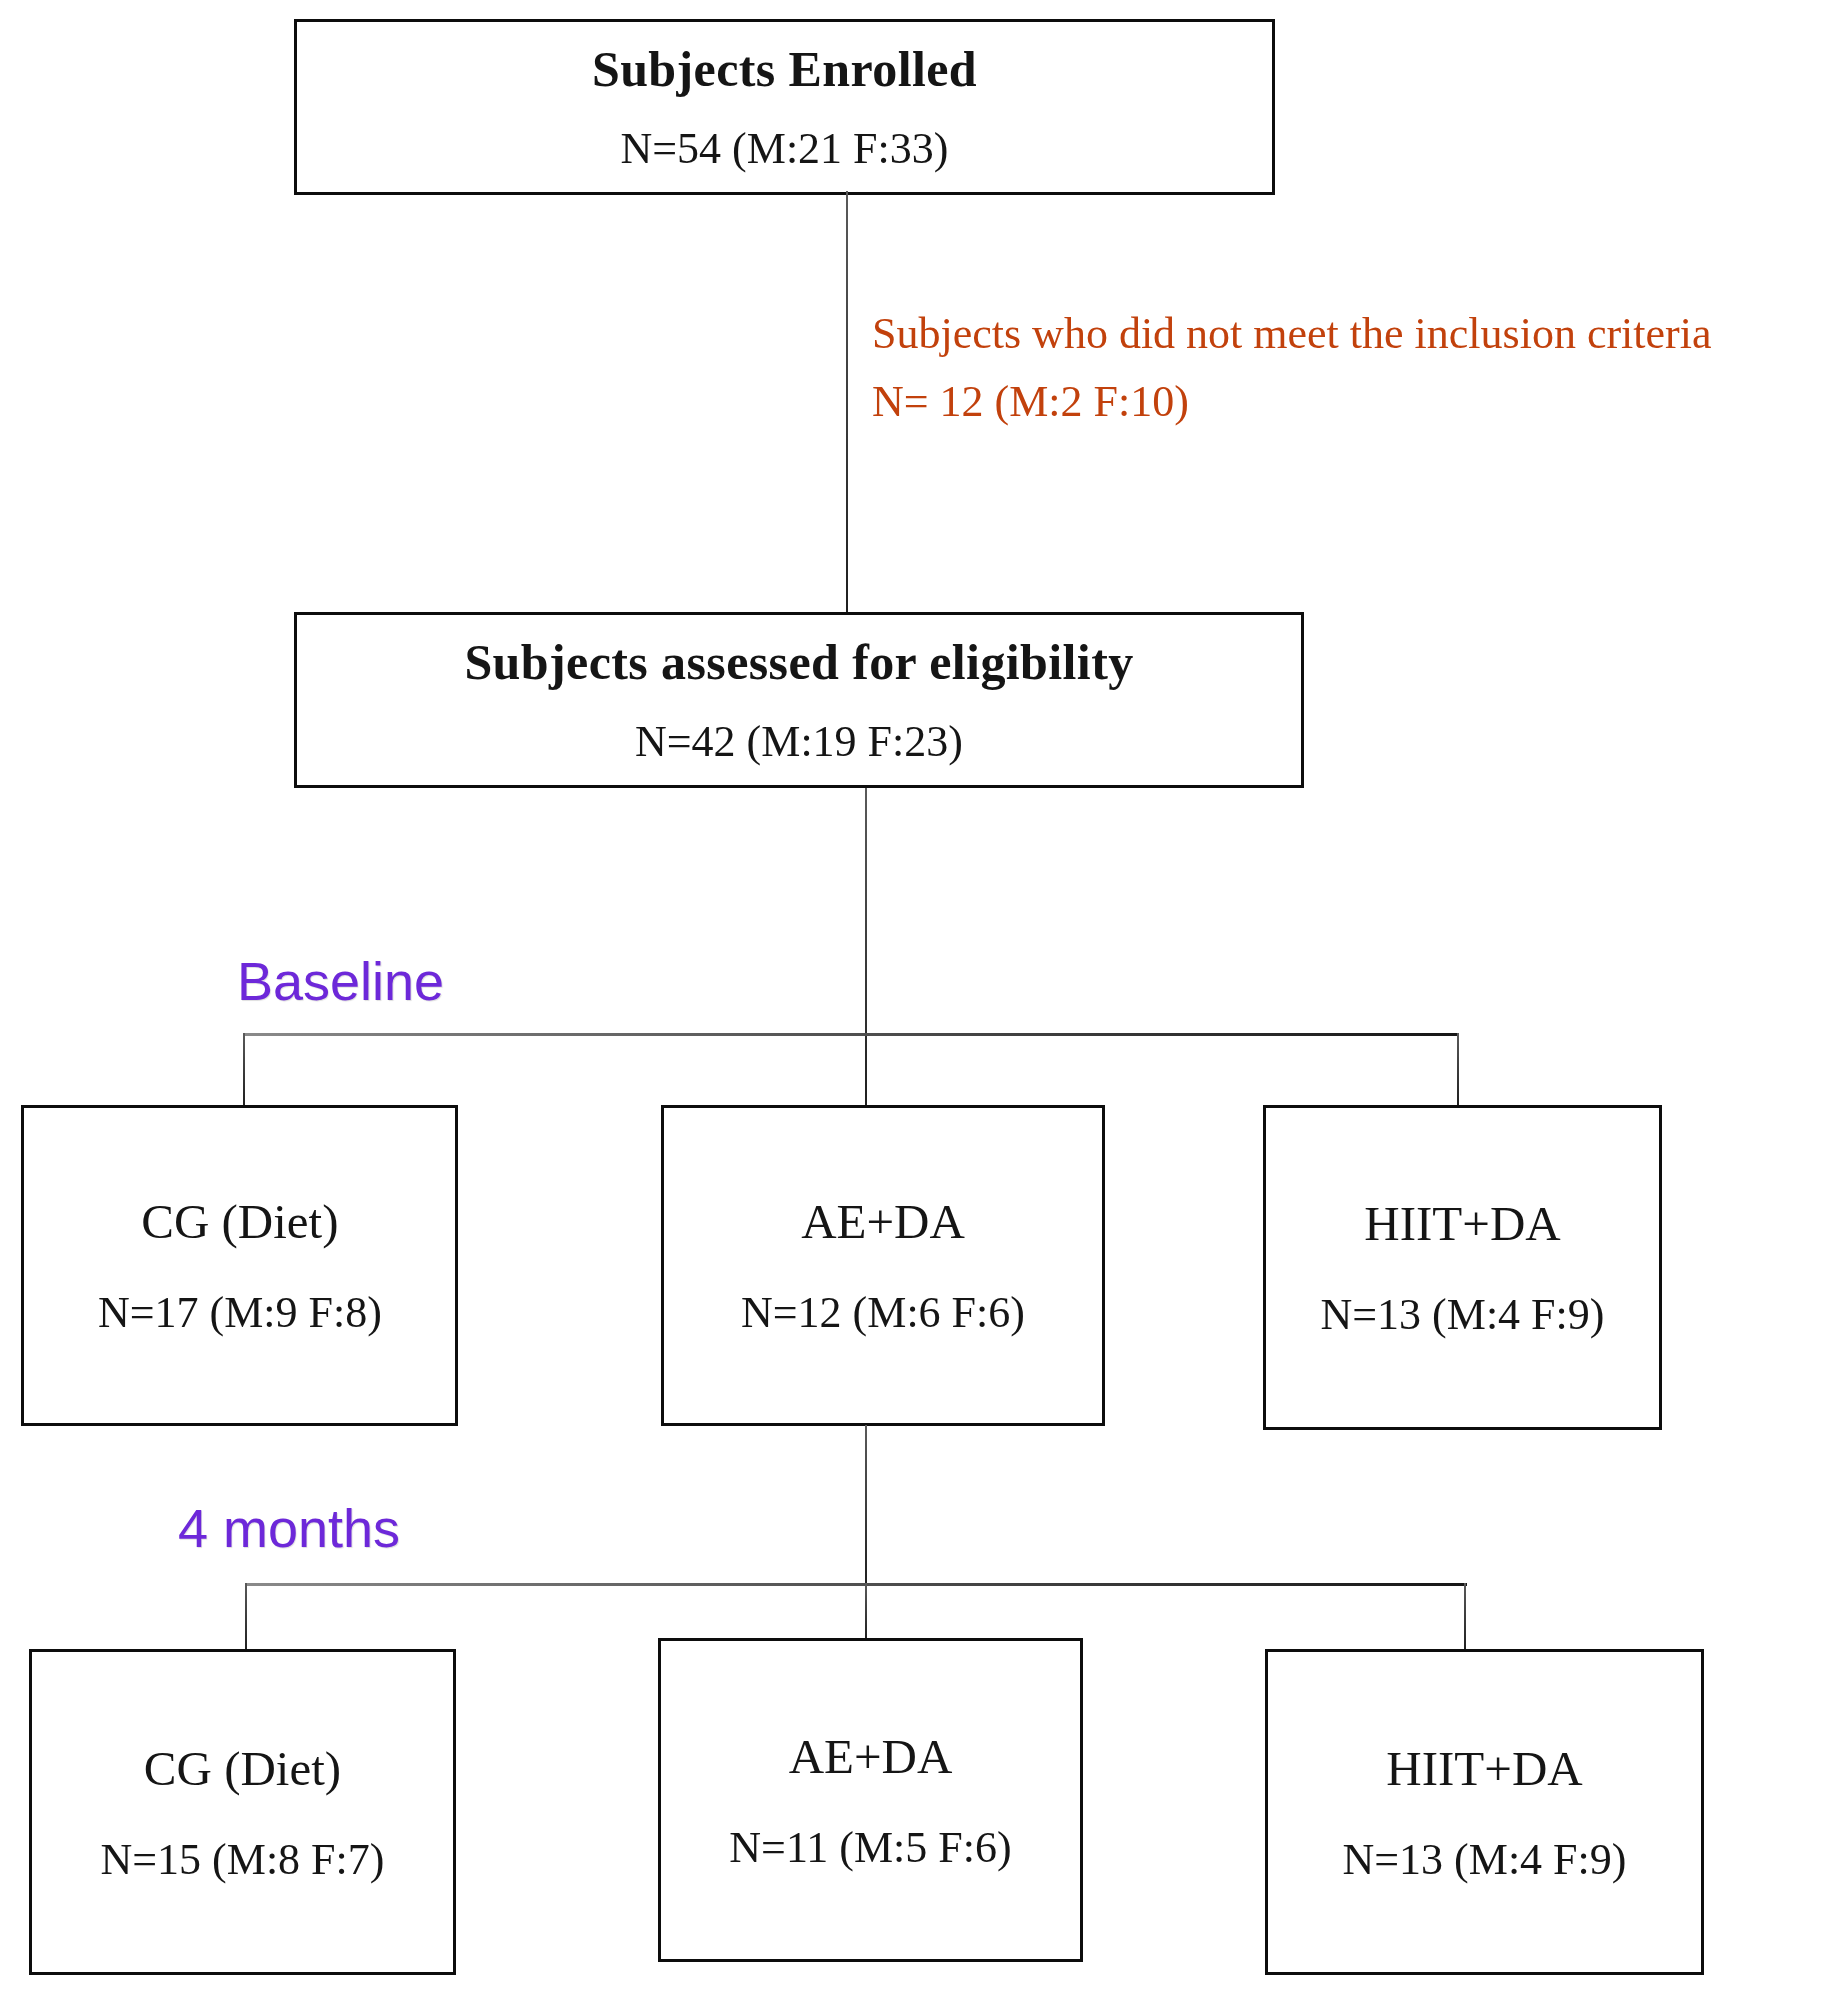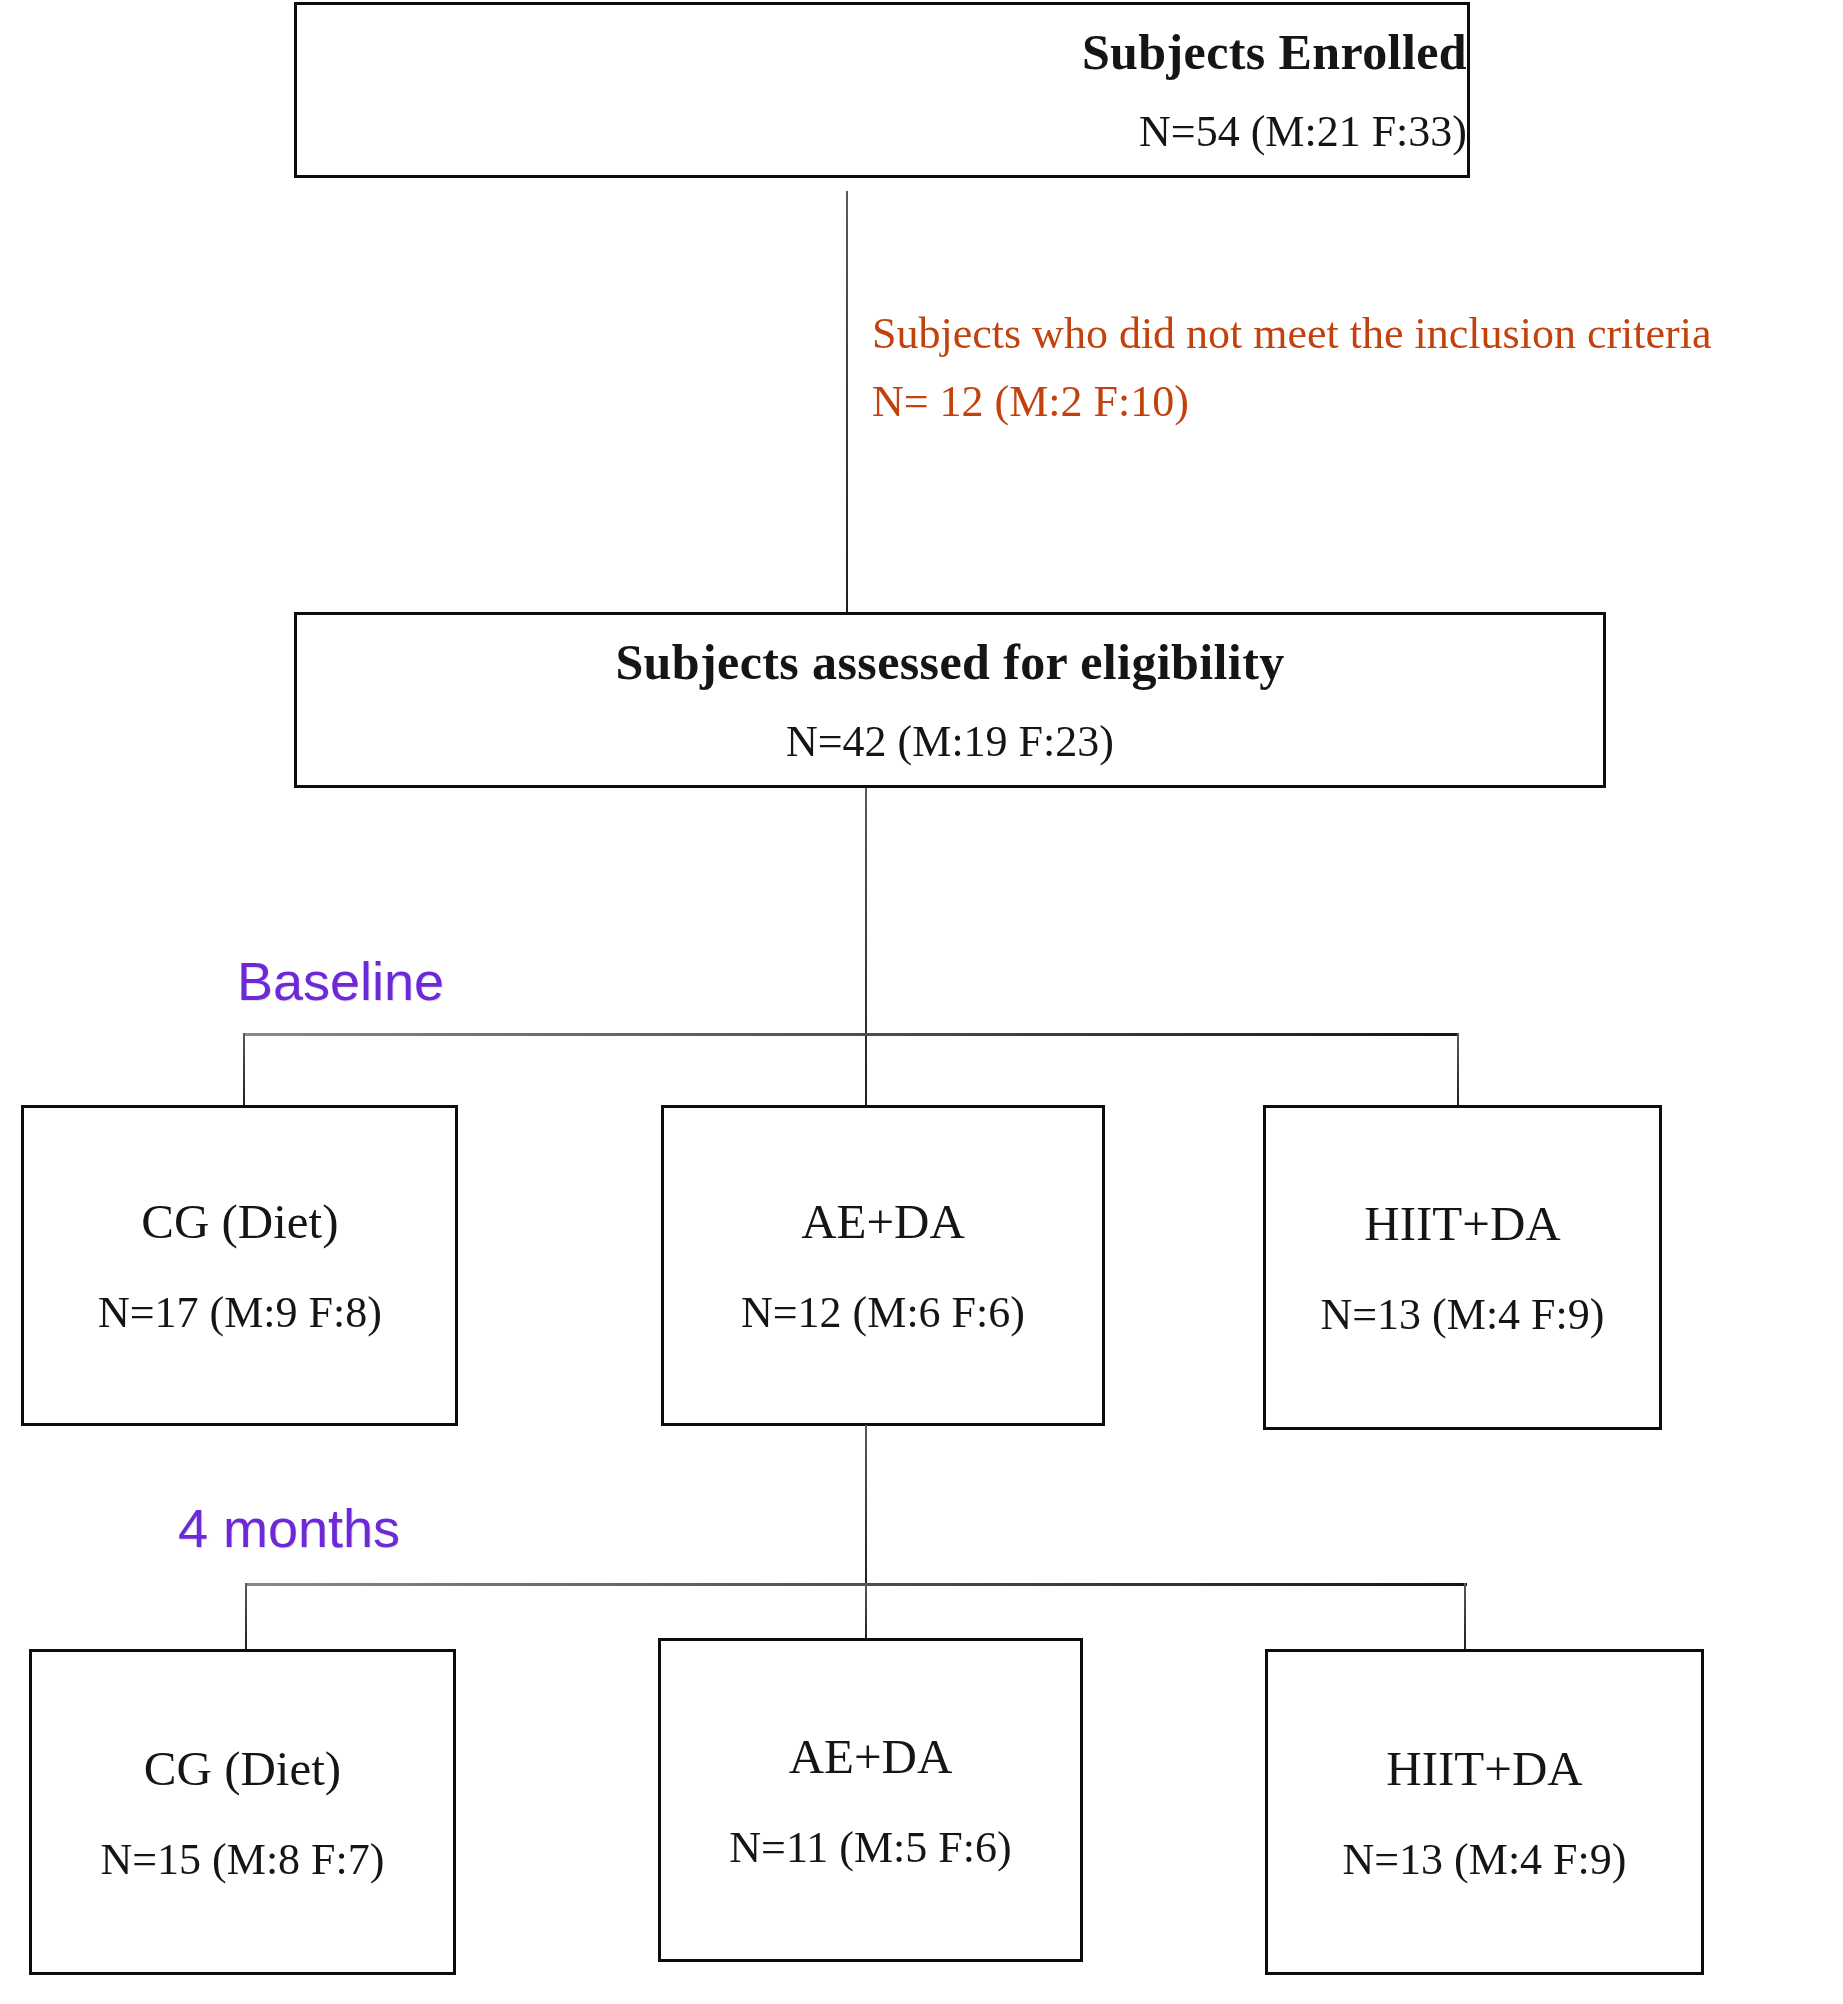--- a/index.html
+++ b/index.html
@@ -72,33 +72,33 @@
     color: #6d28d9;
     white-space: nowrap;
     text-shadow: 0.8px 0.8px 0.8px rgba(160,160,160,0.35);
   }
 </style>
 </head>
 <body>
 
 <div id="figure">
 
-  <div class="box top-node" style="left:294px; top:2px; width:1176px; height:176px;align-items:flex-end;">
+  <div class="box top-node" style="left:294px; top:19px; width:981px; height:176px;">
     <div class="title-bold">Subjects Enrolled</div>
     <div class="count">N=54 (M:21 F:33)</div>
   </div>
 
   <div class="vline" style="left:846px; top:191px; height:421px;"></div>
 
   <div class="note" style="left:872px; top:300px;">
     <div>Subjects who did not meet the inclusion criteria</div>
     <div>N= 12 (M:2 F:10)</div>
   </div>
 
-  <div class="box top-node" style="left:294px; top:612px; width:1312px; height:176px;">
+  <div class="box top-node" style="left:294px; top:612px; width:1010px; height:176px;">
     <div class="title-bold">Subjects assessed for eligibility</div>
     <div class="count">N=42 (M:19 F:23)</div>
   </div>
 
   <div class="vline" style="left:865px; top:788px; height:318px;"></div>
 
   <div class="stage-label" style="left:237px; top:950px;">Baseline</div>
 
   <div class="hline" style="left:243px; top:1033px; width:1216px;"></div>
   <div class="vline" style="left:243px; top:1033px; height:73px;"></div>

